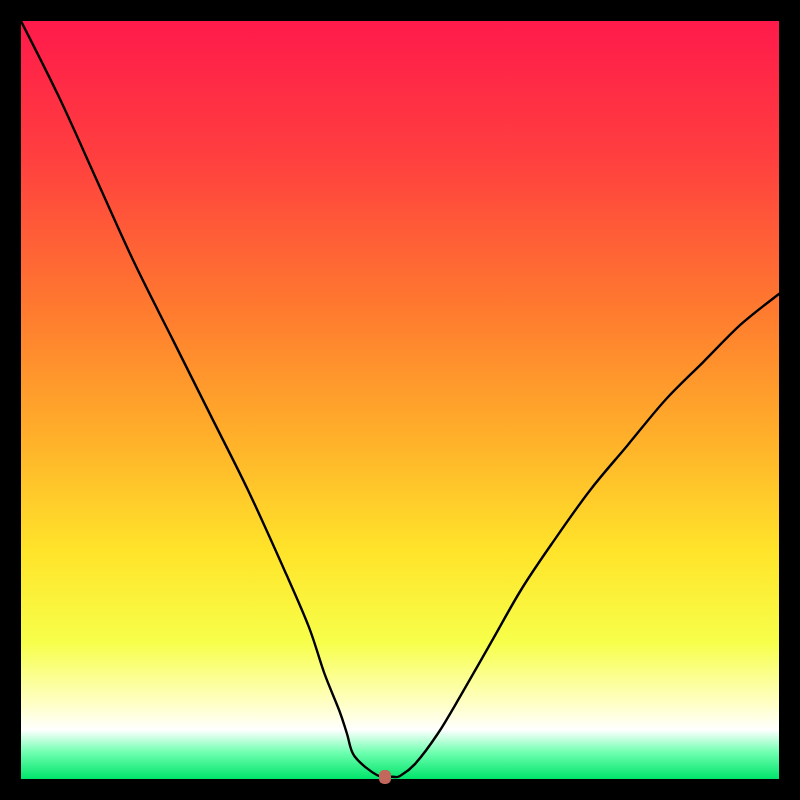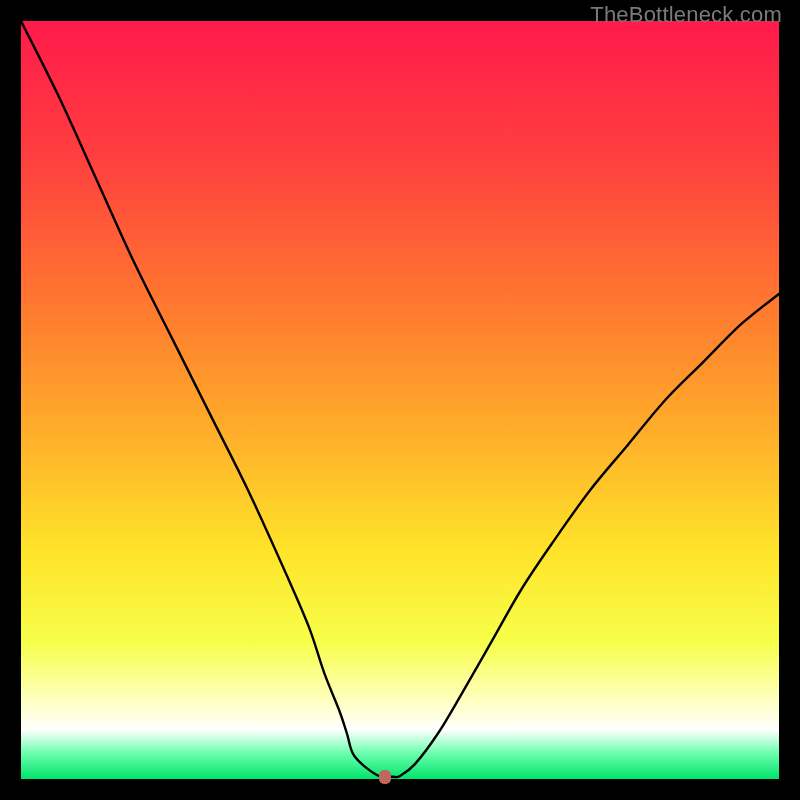--- a/index.html
+++ b/index.html
@@ -42,21 +42,20 @@
     background: #c1675c;
     transform: translate(-50%, -50%);
     z-index: 5;
   }
   svg { display: block; }
 </style>
 </head>
 <body>
 
 <div class="frame">
-  <div class="watermark">TheBottleneck.com</div>
 
   <div class="plot">
     <svg id="chart-svg" width="758" height="758" viewBox="0 0 758 758" preserveAspectRatio="none">
       <defs>
         <linearGradient id="bg-grad" x1="0" y1="0" x2="0" y2="1">
             <stop offset="0%" stop-color="#ff1a4b"></stop>
             <stop offset="18%" stop-color="#ff3f3f"></stop>
             <stop offset="38%" stop-color="#ff7a2f"></stop>
             <stop offset="55.00000000000001%" stop-color="#ffb02a"></stop>
             <stop offset="70%" stop-color="#ffe42a"></stop>

